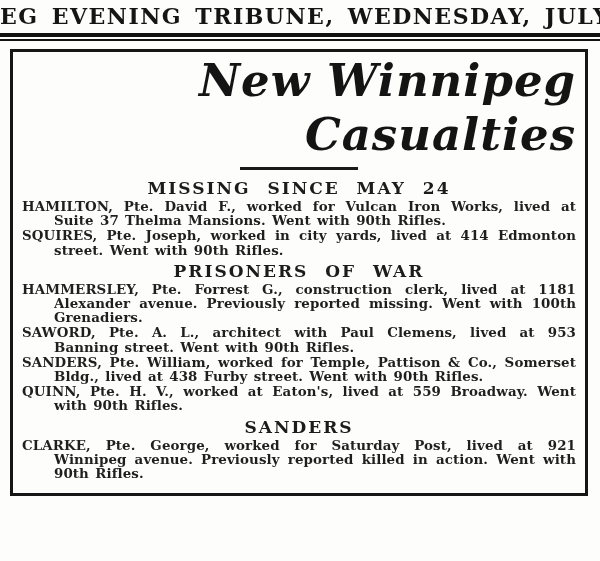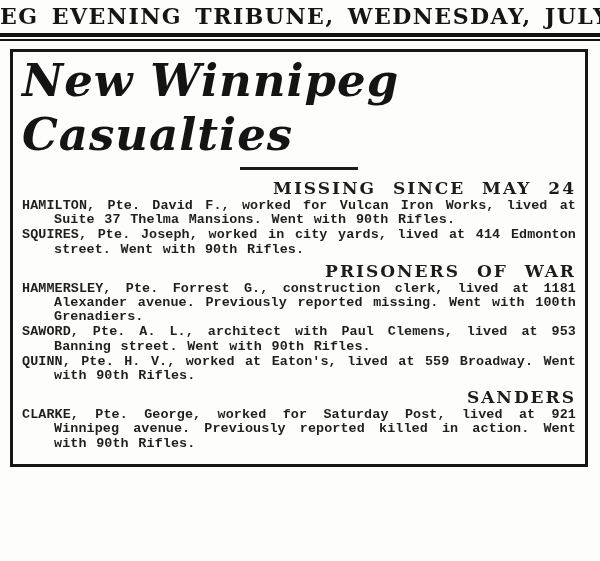--- a/index.html
+++ b/index.html
@@ -36,55 +36,54 @@
     box-sizing: border-box;
     margin: 8px auto 0 10px;
     width: 578px;
     border: 3px solid #161616;
     background: #fdfdfc;
     padding: 2px 9px 12px 9px;
     color: #1b1b1b;
   }
   .headline {
     margin: 0;
-    text-align: left;
+    text-align: right;
     font-style: italic;
     font-weight: 700;
     font-size: 45px;
     line-height: 54px;
     letter-spacing: 1px;
     color: #141414;
   }
   .headline-rule {
     width: 118px; height: 3px;
     background: #1a1a1a;
     margin: 5px auto 9px auto;
   }
   .section-heading {
     margin: 5px 0 2px 0;
-    text-align: right;
+    text-align: center;
     font-size: 17px;
     line-height: 18px;
     font-weight: 700;
     letter-spacing: 2px;
     word-spacing: 9px;
     color: #1c1c1c;
   }
   .entry {
     margin: 0 0 1px 0;
     font-size: 13.4px;
     line-height: 14.2px;
     font-weight: 700;
     text-align: justify;
     letter-spacing: 0.1px;
     word-spacing: 1.5px;
     padding-left: 32px;
     text-indent: -32px;
     color: #1f1f1f;
-    font-family: Liberation Mono, monospace;
   }
 </style>
 </head>
 <body>
 
 <div class="page">
 
   <div class="masthead">EG EVENING TRIBUNE, WEDNESDAY, JULY 21,</div>
   <div class="rule-thick"></div>
   <div class="rule-thin"></div>
@@ -98,20 +97,21 @@
       <h2 class="section-heading">MISSING SINCE MAY 24</h2>
       <p class="entry">HAMILTON, Pte. David F., worked for Vulcan Iron Works, lived at Suite 37 Thelma Mansions. Went with 90th Rifles.</p>
       <p class="entry">SQUIRES, Pte. Joseph, worked in city yards, lived at 414 Edmonton street. Went with 90th Rifles.</p>
     </section>
 
 
     <section>
       <h2 class="section-heading">PRISONERS OF WAR</h2>
       <p class="entry">HAMMERSLEY, Pte. Forrest G., construction clerk, lived at 1181 Alexander avenue. Previously reported missing. Went with 100th Grenadiers.</p>
       <p class="entry">SAWORD, Pte. A. L., architect with Paul Clemens, lived at 953 Banning street. Went with 90th Rifles.</p>
+      <p class="entry">SANDERS, Pte. William, worked for Temple, Pattison &amp; Co., Somerset Bldg., lived at 438 Furby street. Went with 90th Rifles.</p>
       <p class="entry">QUINN, Pte. H. V., worked at Eaton's, lived at 559 Broadway. Went with 90th Rifles.</p>
     </section>
 
     <section>
       <h2 class="section-heading">SANDERS</h2>
       <p class="entry">CLARKE, Pte. George, worked for Saturday Post, lived at 921 Winnipeg avenue. Previously reported killed in action. Went with 90th Rifles.</p>
     </section>
 
   </div>
 

